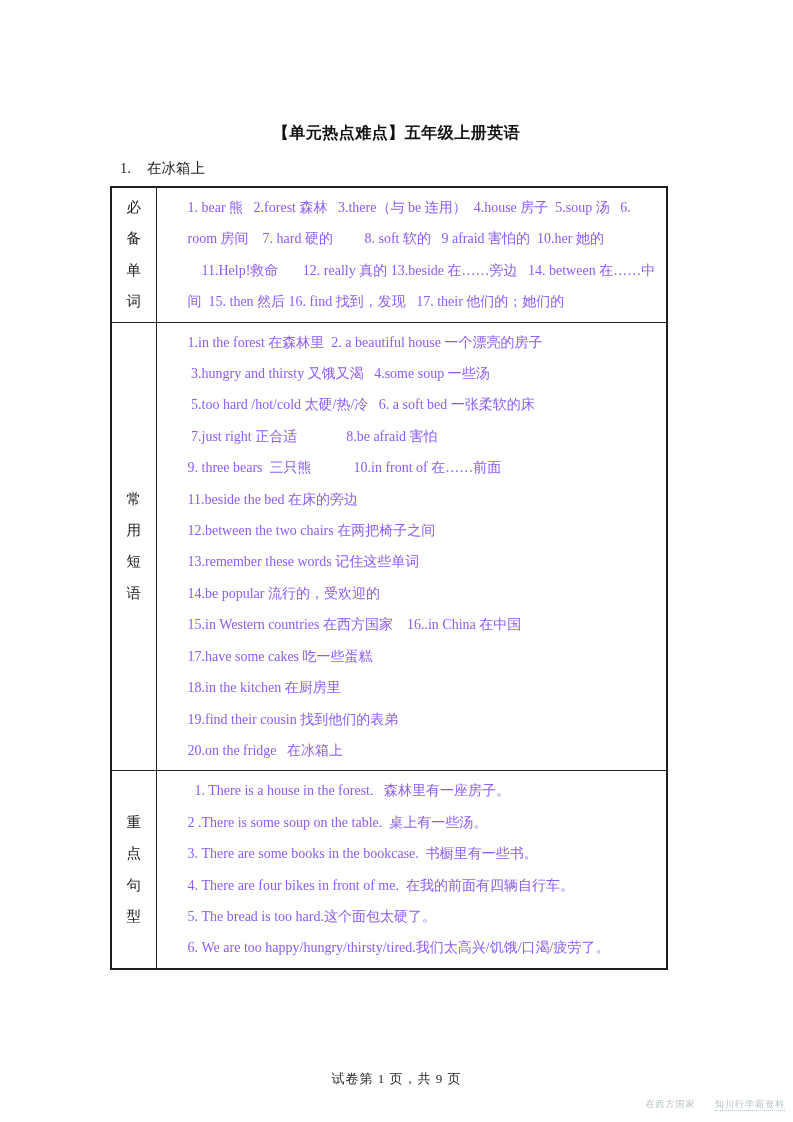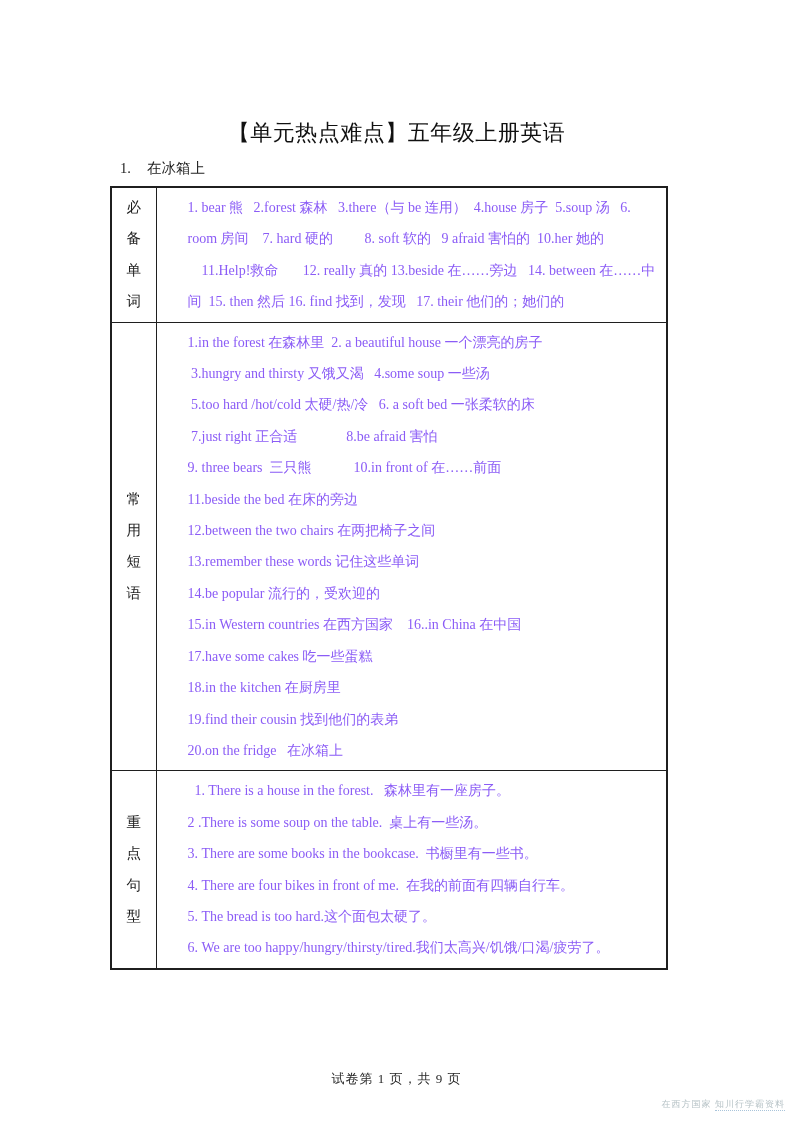--- a/index.html
+++ b/index.html
@@ -13,22 +13,22 @@
   }
   .page {
     position: relative;
     width: 793px; height: 1122px;
     background: #ffffff;
   }
   .doc-title {
     padding-top: 118px;
     text-align: center;
     font-family: "Liberation Sans", "DejaVu Sans", sans-serif;
-    font-weight: normal;
-    font-size: 22px;
+    font-weight: bold;
+    font-size: 16px;
     line-height: 30px;
     color: #111111;
     letter-spacing: 0.5px;
   }
   .doc-subtitle {
     margin-top: 22px;
     text-align: center;
     line-height: 32px;
     color: #111111;
     white-space: nowrap;
@@ -91,21 +91,21 @@
   .watermark {
     position: absolute;
     right: 8px; top: 1098px;
     font-family: "Liberation Sans", "DejaVu Sans", sans-serif;
     font-size: 9px;
     color: #b6c2c6;
     letter-spacing: 1px;
     white-space: nowrap;
   }
   .watermark .wm2 {
-    margin-left: 0;
+    margin-left: 16px;
     border-bottom: 1px dotted #a9c4da;
     padding-bottom: 1px;
   }
 </style>
 </head>
 <body>
 
 <div class="page">
 
   <div class="doc-title">【单元热点难点】五年级上册英语</div>

